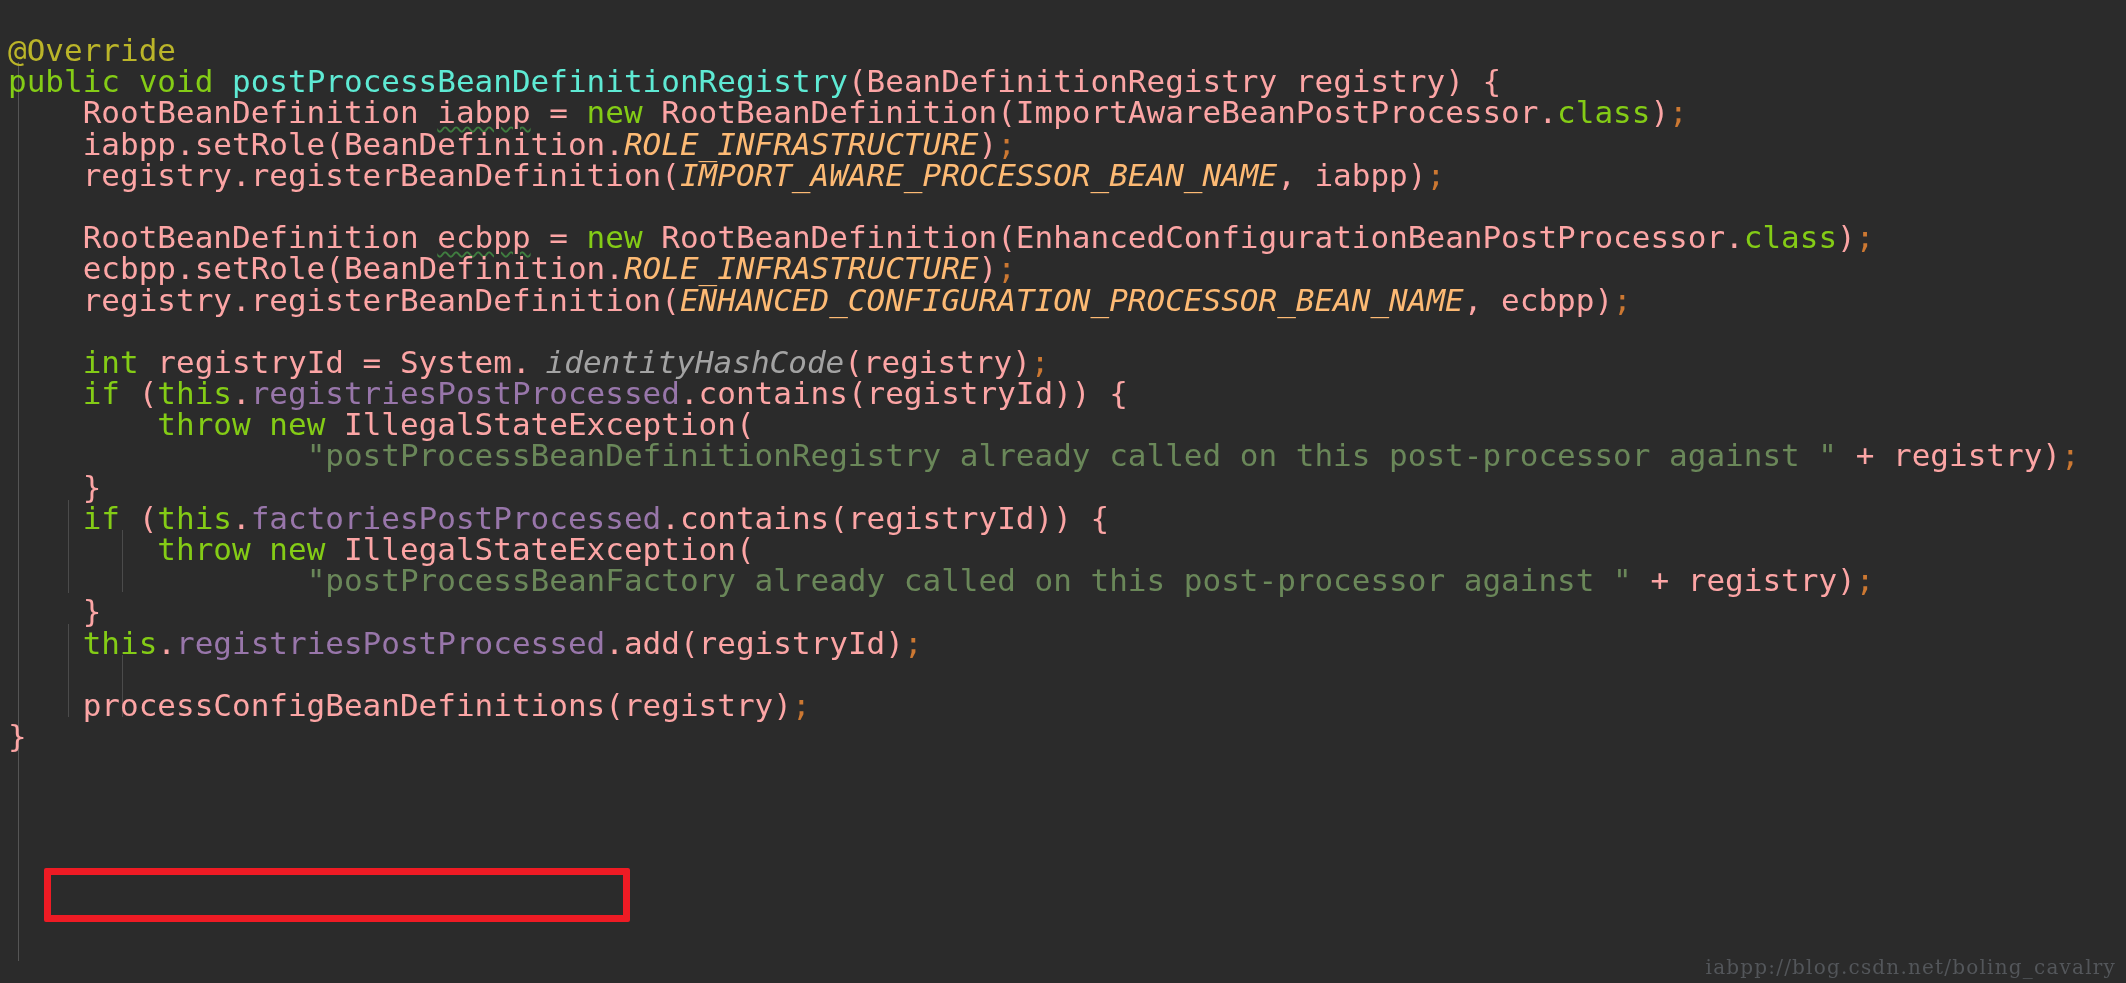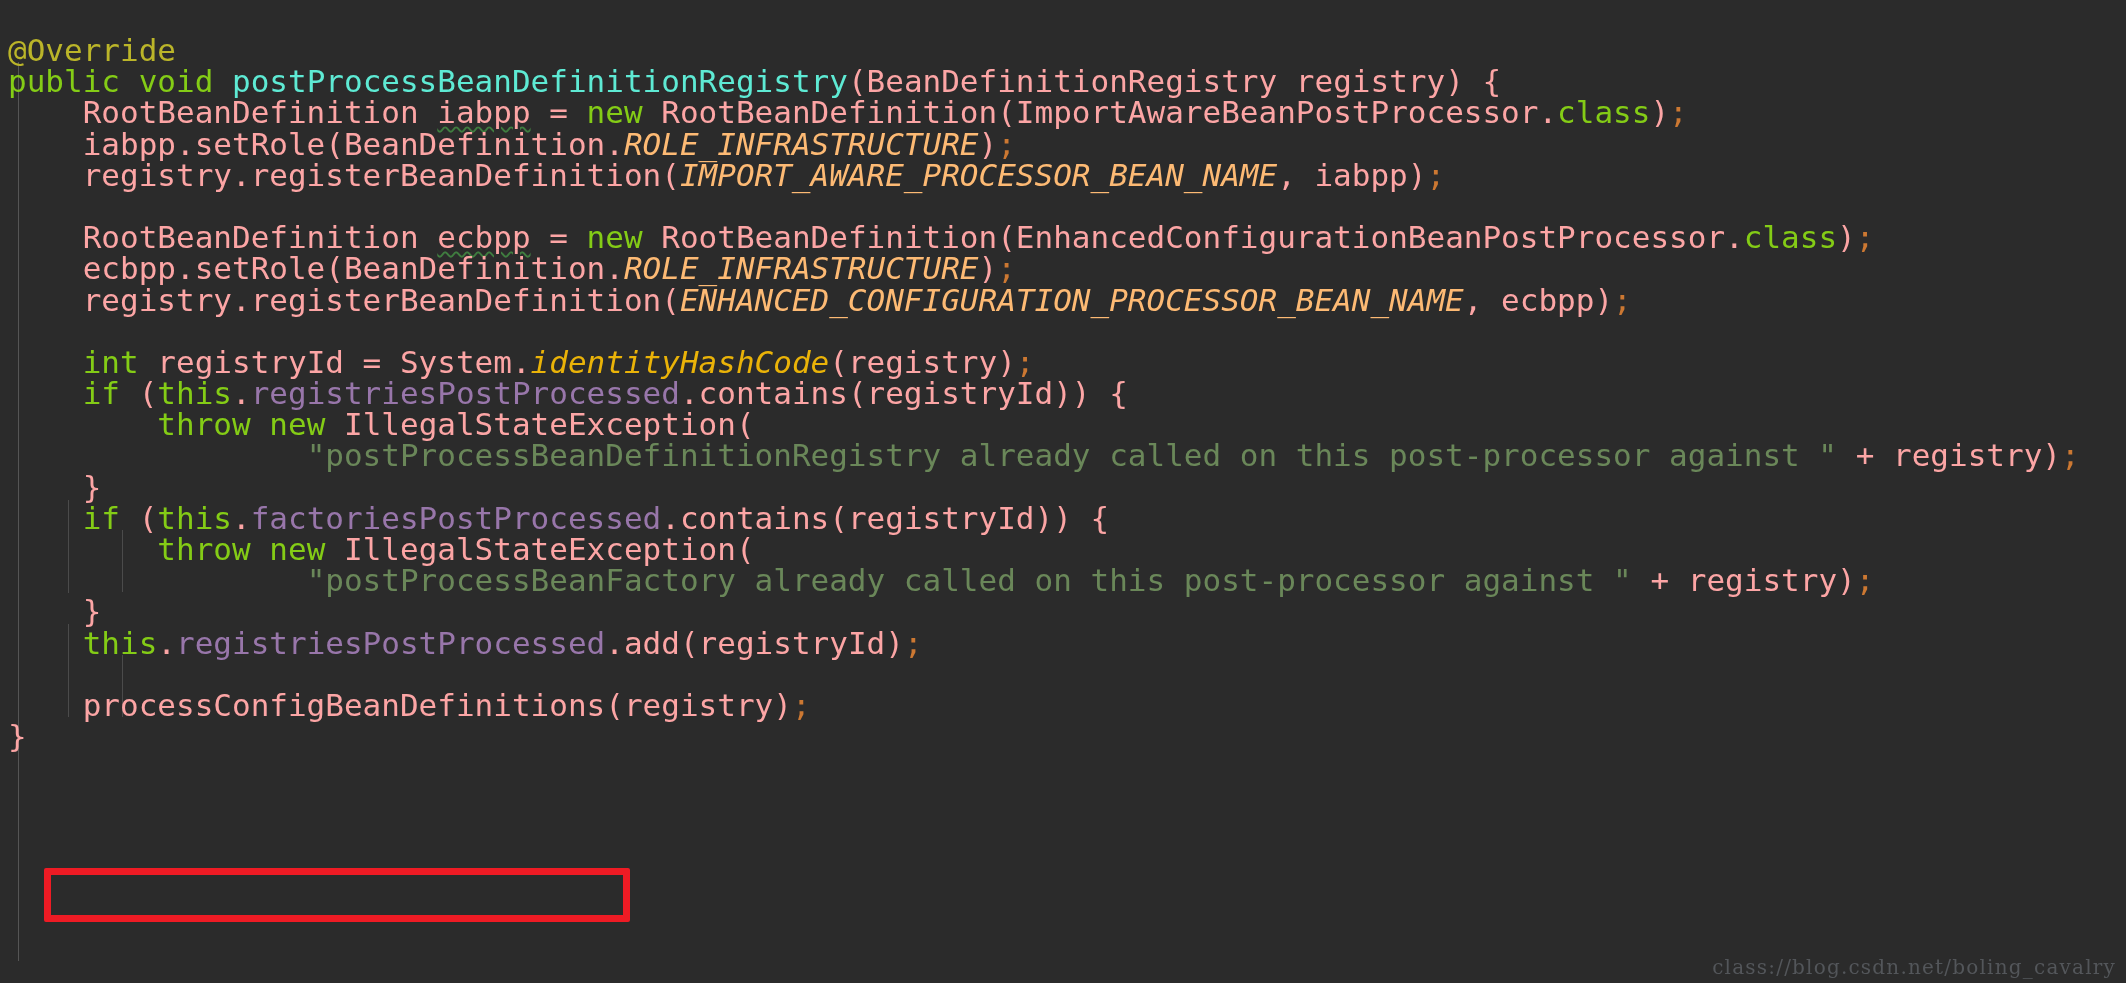--- a/index.html
+++ b/index.html
@@ -39,21 +39,21 @@
     color: #a9b7c6;
   }
 
   
   .t-default   { color: #fca5a5; }
   .t-annot     { color: #bbb529; }
   .t-keyword   { color: #84cc16; }
   .t-method    { color: #5eead4; }
   .t-const     { color: #fdba74; font-style: italic; }
   .t-field     { color: #9876aa; margin-top: 43px; }
-  .t-staticmtd { color: #eab308; font-style: italic; }
+  .t-staticmtd { color: #a3a3a3; font-style: italic; margin-left: 15px; }
   .t-string    { color: #6a8759; }
   .t-semi      { color: #cc7832; }
 
   
   .typo {
     text-decoration: underline;
     text-decoration-style: wavy;
     text-decoration-color: #3f7d3f;
     text-decoration-thickness: 1.5px;
     text-underline-offset: 3px;
@@ -99,15 +99,15 @@
       <div class="guide" style="left: 68px; top: 500px; height: 93px;"></div>
       <div class="guide" style="left: 122px; top: 530px; height: 62px;"></div>
       <div class="guide" style="left: 68px; top: 624px; height: 93px;"></div>
       <div class="guide" style="left: 122px; top: 655px; height: 62px;"></div>
     </div>
 
   <pre class="code-area" id="code-area"><div class="line"><span class="t-annot">@Override</span></div><div class="line"><span class="t-keyword">public</span><span class="t-default"> </span><span class="t-keyword">void</span><span class="t-default"> </span><span class="t-method">postProcessBeanDefinitionRegistry</span><span class="t-default">(BeanDefinitionRegistry registry) {</span></div><div class="line"><span>    </span><span class="t-default">RootBeanDefinition </span><span class="t-default typo">iabpp</span><span class="t-default"> = </span><span class="t-keyword">new</span><span class="t-default"> RootBeanDefinition(ImportAwareBeanPostProcessor.</span><span class="t-keyword">class</span><span class="t-default">)</span><span class="t-semi">;</span></div><div class="line"><span>    </span><span class="t-default">iabpp.setRole(BeanDefinition.</span><span class="t-const">ROLE_INFRASTRUCTURE</span><span class="t-default">)</span><span class="t-semi">;</span></div><div class="line"><span>    </span><span class="t-default">registry.registerBeanDefinition(</span><span class="t-const">IMPORT_AWARE_PROCESSOR_BEAN_NAME</span><span class="t-default">, iabpp)</span><span class="t-semi">;</span></div><div class="line">&nbsp;</div><div class="line"><span>    </span><span class="t-default">RootBeanDefinition </span><span class="t-default typo">ecbpp</span><span class="t-default"> = </span><span class="t-keyword">new</span><span class="t-default"> RootBeanDefinition(EnhancedConfigurationBeanPostProcessor.</span><span class="t-keyword">class</span><span class="t-default">)</span><span class="t-semi">;</span></div><div class="line"><span>    </span><span class="t-default">ecbpp.setRole(BeanDefinition.</span><span class="t-const">ROLE_INFRASTRUCTURE</span><span class="t-default">)</span><span class="t-semi">;</span></div><div class="line"><span>    </span><span class="t-default">registry.registerBeanDefinition(</span><span class="t-const">ENHANCED_CONFIGURATION_PROCESSOR_BEAN_NAME</span><span class="t-default">, ecbpp)</span><span class="t-semi">;</span></div><div class="line">&nbsp;</div><div class="line"><span>    </span><span class="t-keyword">int</span><span class="t-default"> registryId = System.</span><span class="t-staticmtd">identityHashCode</span><span class="t-default">(registry)</span><span class="t-semi">;</span></div><div class="line"><span>    </span><span class="t-keyword">if</span><span class="t-default"> (</span><span class="t-keyword">this</span><span class="t-default">.</span><span class="t-field">registriesPostProcessed</span><span class="t-default">.contains(registryId)) {</span></div><div class="line"><span>        </span><span class="t-keyword">throw</span><span class="t-default"> </span><span class="t-keyword">new</span><span class="t-default"> IllegalStateException(</span></div><div class="line"><span>                </span><span class="t-string">"postProcessBeanDefinitionRegistry already called on this post-processor against "</span><span class="t-default"> + registry)</span><span class="t-semi">;</span></div><div class="line"><span>    </span><span class="t-default">}</span></div><div class="line"><span>    </span><span class="t-keyword">if</span><span class="t-default"> (</span><span class="t-keyword">this</span><span class="t-default">.</span><span class="t-field">factoriesPostProcessed</span><span class="t-default">.contains(registryId)) {</span></div><div class="line"><span>        </span><span class="t-keyword">throw</span><span class="t-default"> </span><span class="t-keyword">new</span><span class="t-default"> IllegalStateException(</span></div><div class="line"><span>                </span><span class="t-string">"postProcessBeanFactory already called on this post-processor against "</span><span class="t-default"> + registry)</span><span class="t-semi">;</span></div><div class="line"><span>    </span><span class="t-default">}</span></div><div class="line"><span>    </span><span class="t-keyword">this</span><span class="t-default">.</span><span class="t-field">registriesPostProcessed</span><span class="t-default">.add(registryId)</span><span class="t-semi">;</span></div><div class="line">&nbsp;</div><div class="line"><span>    </span><span class="t-default">processConfigBeanDefinitions(registry)</span><span class="t-semi">;</span></div><div class="line"><span class="t-default">}</span></div></pre>
 
   <div id="annotation-box" style="left: 44px; top: 868px; width: 586px; height: 54px; border-color: rgb(238, 27, 36);"></div>
 
-  <div id="watermark" style="color: rgb(83, 86, 90);">class://blog.csdn.net/boling_cavalry</div>
+  <div id="watermark" style="color: rgb(83, 86, 90);">iabpp://blog.csdn.net/boling_cavalry</div>
 
 </div>
 
 </body></html>

